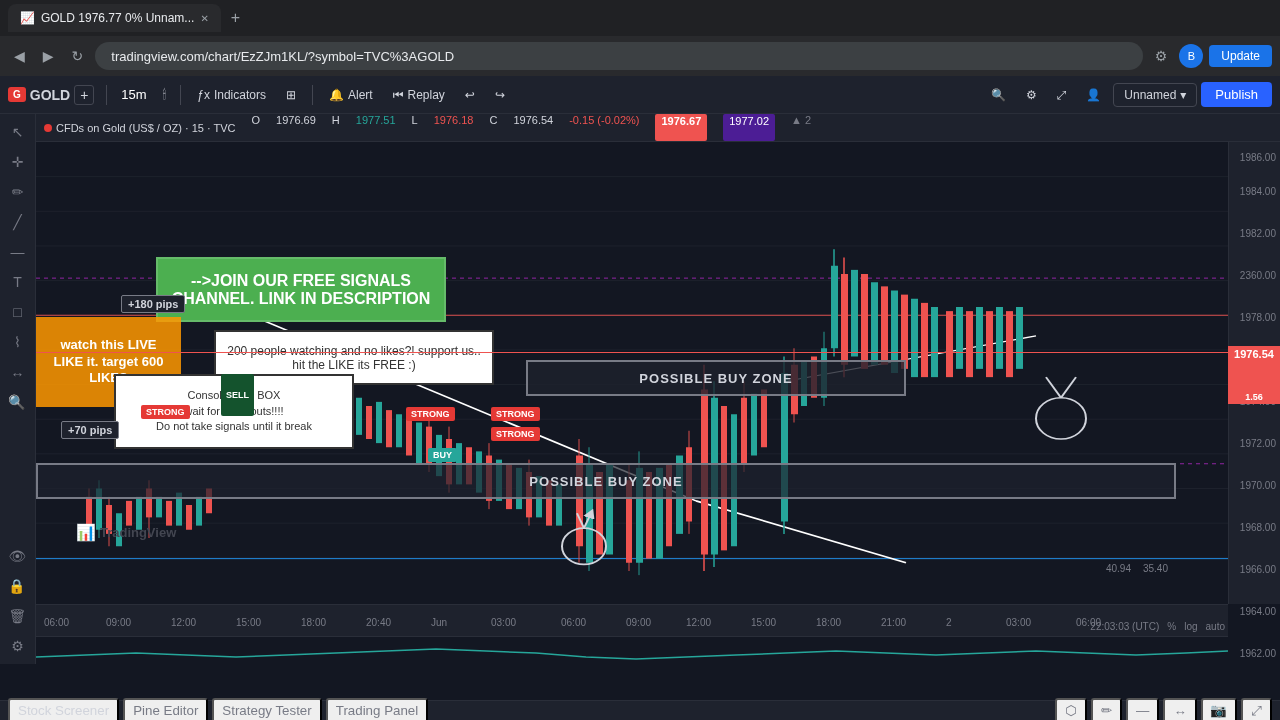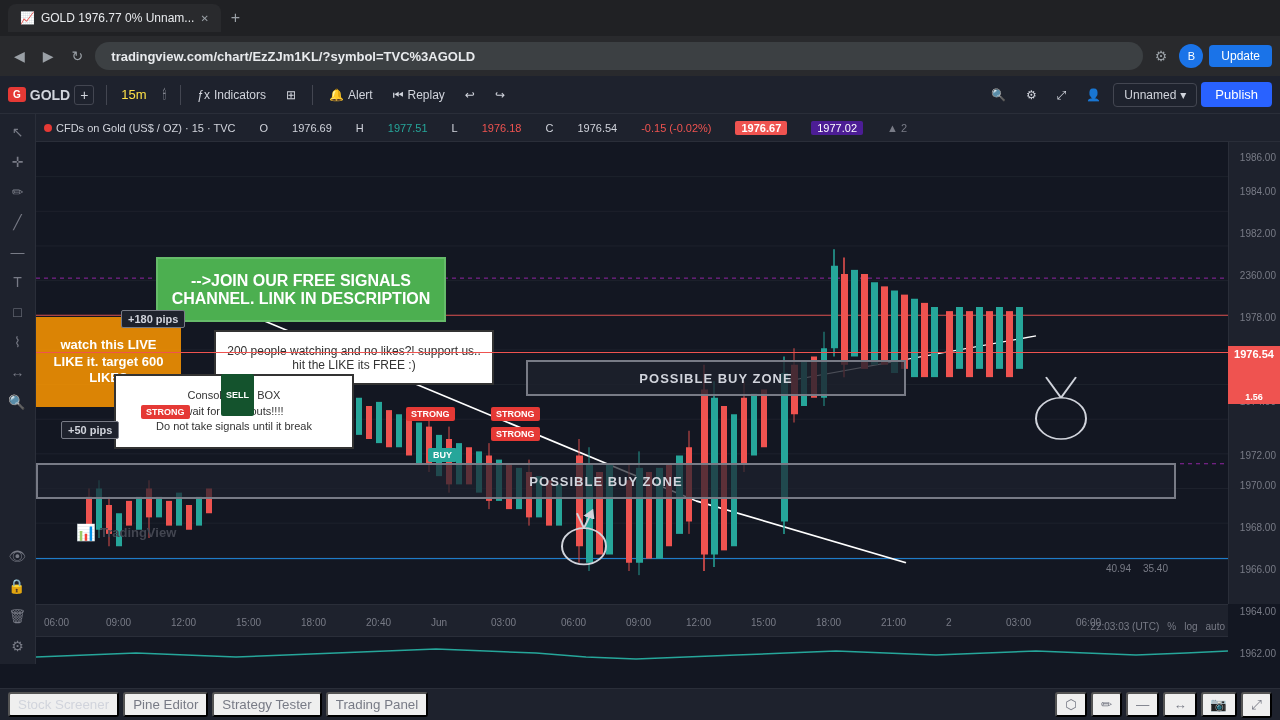--- a/index.html
+++ b/index.html
@@ -53,21 +53,20 @@
     }
     .address-bar {
       flex: 1;
       background: #3c4043;
       border: none;
       border-radius: 20px;
       padding: 4px 16px;
       color: #e8eaed;
       font-size: 13px;
       height: 28px;
-      font-weight: bold;
     }
     .nav-actions {
       display: flex;
       align-items: center;
       gap: 6px;
     }
     .update-btn {
       background: #1a73e8;
       border: none;
       color: white;
@@ -125,21 +124,21 @@
     }
     .timeframe-btn {
       background: none;
       border: none;
       color: #d1d4dc;
       font-size: 13px;
       padding: 2px 6px;
       cursor: pointer;
       border-radius: 3px;
     }
-    .timeframe-btn.active { color: #fde047; }
+    .timeframe-btn.active { color: #ffffff; }
     .toolbar-sep {
       width: 1px;
       height: 20px;
       background: #434651;
       margin: 0 4px;
     }
     .toolbar-btn {
       background: none;
       border: none;
       color: #d1d4dc;
@@ -216,23 +215,22 @@
 
     
     .price-info-bar {
       position: absolute;
       top: 0;
       left: 0;
       right: 0;
       height: 28px;
       background: #1e222d;
       display: flex;
-      align-items: center;
       padding: 0 8px;
-      gap: 24px;
+      gap: 16px;
       font-size: 12px;
       border-bottom: 1px solid #2a2e39;
       z-index: 10;
     }
     .instrument-name {
       display: flex;
       align-items: center;
       gap: 4px;
       font-size: 11px;
       color: #d1d4dc;
@@ -309,21 +307,21 @@
       position: absolute;
       bottom: 8px;
     }
 
     
     .bottom-bar {
       position: absolute;
       bottom: 0;
       left: 0;
       right: 0;
-      height: 32px;
+      height: 20px;
       background: #1e222d;
       border-top: 1px solid #2a2e39;
       display: flex;
       align-items: center;
       padding: 0 8px;
       gap: 4px;
       font-size: 11px;
     }
     .bottom-tab {
       padding: 3px 8px;
@@ -838,26 +836,26 @@
     <div class="watching-box">
       <span>200 people watching and no likes?! support us.. hit the LIKE its FREE :)</span>
     </div>
 
     <div class="consol-box">
       <span style="white-space:pre-line;">Consolidation BOX
 wait for breakouts!!!!
 Do not take signals until it break</span>
     </div>
 
-    <div class="pips-label" style="top: 168px; left: 85px;">
+    <div class="pips-label" style="top: 153px; left: 85px;">
       <span>+180 pips</span>
     </div>
 
     <div class="pips-label" style="bottom: 165px; left: 25px;">
-      <span>+50 pips</span>
+      <span>+70 pips</span>
     </div>
 
     <div class="badge-strong" style="top: 265px; left: 370px;">STRONG</div>
     <div class="badge-strong" style="top: 265px; left: 455px;">STRONG</div>
     <div class="badge-strong" style="top: 285px; left: 455px;">STRONG</div>
     <div class="badge-strong" style="bottom: 185px; left: 105px;">STRONG</div>
 
     <div class="badge-sell" style="top: 232px; left: 185px;">SELL</div>
 
     <div class="badge-buy" style="bottom: 142px; left: 392px;">BUY</div>
@@ -881,21 +879,21 @@
   </div>
 
   <div class="price-scale">
     <div class="price-scale-item" style="top:10px;text-align:right;">1986.00</div>
     <div class="price-scale-item" style="top:44px;">1984.00</div>
     <div class="price-scale-item" style="top:86px;">1982.00</div>
     <div class="price-scale-item" style="top:128px;">2360.00</div>
     <div class="price-scale-item" style="top:170px;">1978.00</div>
     <div class="price-scale-item" style="top:212px;">1976.00</div>
     <div class="price-scale-item" style="top:254px;">1974.00</div>
-    <div class="price-scale-item" style="top:308px;">1972.00</div>
+    <div class="price-scale-item" style="top:296px;">1972.00</div>
     <div class="price-scale-item" style="top:338px;">1970.00</div>
     <div class="price-scale-item" style="top:380px;">1968.00</div>
     <div class="price-scale-item" style="top:422px;">1966.00</div>
     <div class="price-scale-item" style="top:464px;">1964.00</div>
     <div class="price-scale-item" style="top:506px;">1962.00</div>
 
     <div class="current-price-scale" style="top:204px;">
       <div>1976.54</div>
       <div style="font-size:9px;margin-top:32px;">1.56</div>
     </div>

